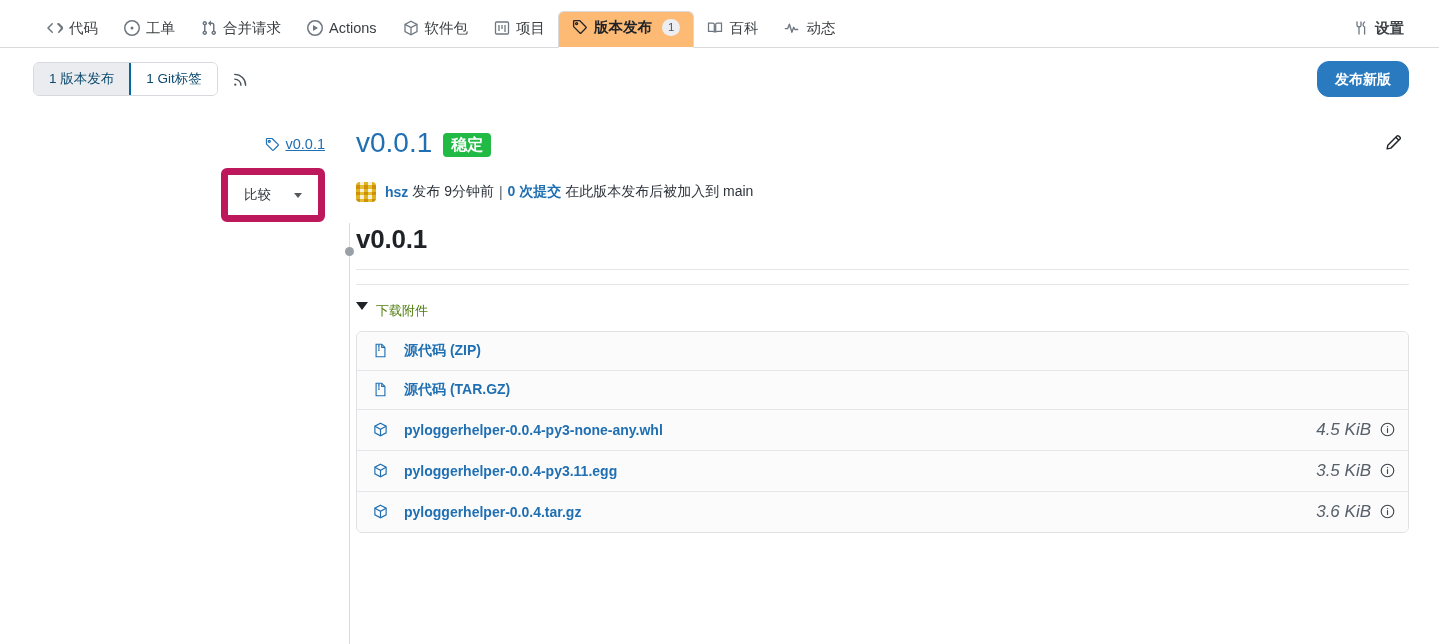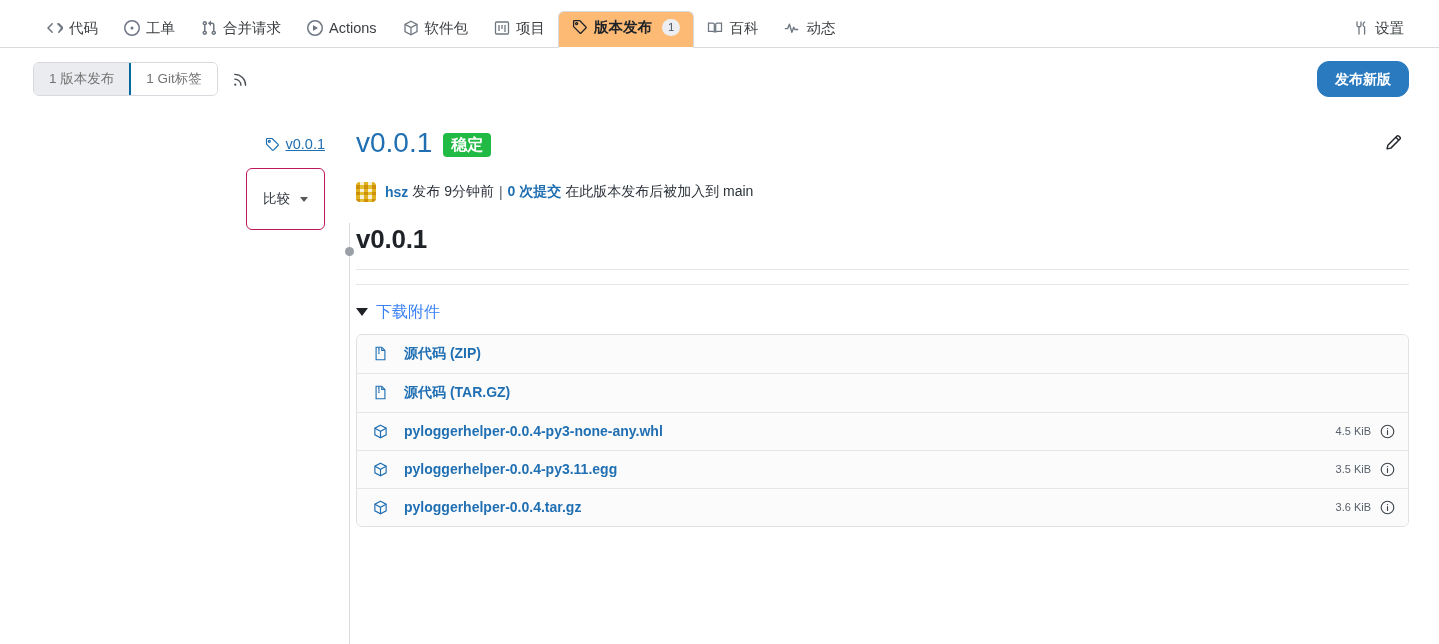--- a/index.html
+++ b/index.html
@@ -15,21 +15,21 @@
   
   .nav {
     position: relative;
     height: 48px;
     border-bottom: 1px solid #d8dade;
     display: flex;
     align-items: flex-end;
     padding: 0 22px 0 34px;
   }
   .nav-left { display: flex; align-items: flex-end; gap: 0; }
-  .nav-right { margin-left: auto; display: flex; align-items: flex-start; }
+  .nav-right { margin-left: auto; display: flex; align-items: flex-start; font-weight: bold; }
   .nav-item {
     display: flex;
     align-items: center;
     gap: 6px;
     font-size: 14.5px;
     color: #3c4043;
     padding: 0 13px 11px 13px;
     line-height: 1;
     white-space: nowrap;
     cursor: pointer;
@@ -65,21 +65,21 @@
     height: 62px;
     padding: 0 30px 0 33px;
     display: flex;
     align-items: center;
   }
   .btn-group { display: flex; border-radius: 6px; overflow: hidden; border: 1px solid #d6d9dd; }
   .btn-group .seg {
     font-size: 13.5px;
     padding: 7px 15px;
     background: #ffffff;
-    color: #737373;
+    color: #0c4a6e;
     cursor: pointer;
     line-height: 1.35;
     white-space: nowrap;
   }
   .btn-group .seg.on { background: #ebecef; }
   .btn-group .seg + .seg { border-left: 2px solid #0369a1; }
   .rss-btn {
     margin-left: 14px;
     color: #4a5159;
     display: inline-flex;
@@ -143,28 +143,28 @@
     display: flex; align-items: center; justify-content: flex-end;
     gap: 7px;
     font-size: 14.5px;
     color: #24292f;
     margin-top: 14px;
   }
   .commit-line .ico { color: #24292f; display: inline-flex; }
   .compare-btn {
     display: inline-flex;
     align-items: center;
-    gap: 10px;
+    gap: 23px;
     margin-top: 16px;
-    border: 1px solid #be185d;
+    border: 7px solid #be185d;
     border-radius: 6px;
     background: #ffffff;
     font-size: 13.5px;
     color: #2d333b;
-    padding: 21px 16px;
+    padding: 11px 16px;
     cursor: pointer;
   }
   .caret-dn {
     width: 0; height: 0;
     border-left: 4px solid transparent;
     border-right: 4px solid transparent;
     border-top: 5px solid #55585d;
   }
 
   .rel-main {
@@ -237,24 +237,24 @@
     border-top: 1px solid #e4e6e9;
     margin: 14px 0 0 0;
   }
   .rel-desc {
     font-size: 14.5px;
     color: #24292f;
     padding: 17px 0 18px 0;
   }
   .dl-header {
     display: flex;
-    align-items: center;
+    align-items: flex-start;
     gap: 8px;
-    font-size: 16px;
-    color: #3b82f6;
+    font-size: 13px;
+    color: #4d7c0f;
     padding: 17px 0 11px 0;
     cursor: pointer;
   }
   .tri-dn {
     width: 0; height: 0;
     border-left: 6px solid transparent;
     border-right: 6px solid transparent;
     border-top: 8px solid #1f2328;
   }
   .dl-box {
@@ -278,23 +278,24 @@
     align-items: center;
     gap: 16px;
     color: #1f6fb2;
     font-weight: bold;
     cursor: pointer;
   }
   .dl-row .name .ico { color: #1f6fb2; display: inline-flex; }
   .dl-row .size {
     margin-left: auto;
     color: #57606a;
-    font-size: 11px;
+    font-size: 17px;
     font-weight: normal;
     padding-right: 9px;
+    font-style: italic;
   }
   .info-icon { color: #3e444a; display: inline-flex; cursor: pointer; }
 </style>
 </head>
 <body>
 
 <div class="nav">
   <div class="nav-left">
 
     <div class="nav-item">

